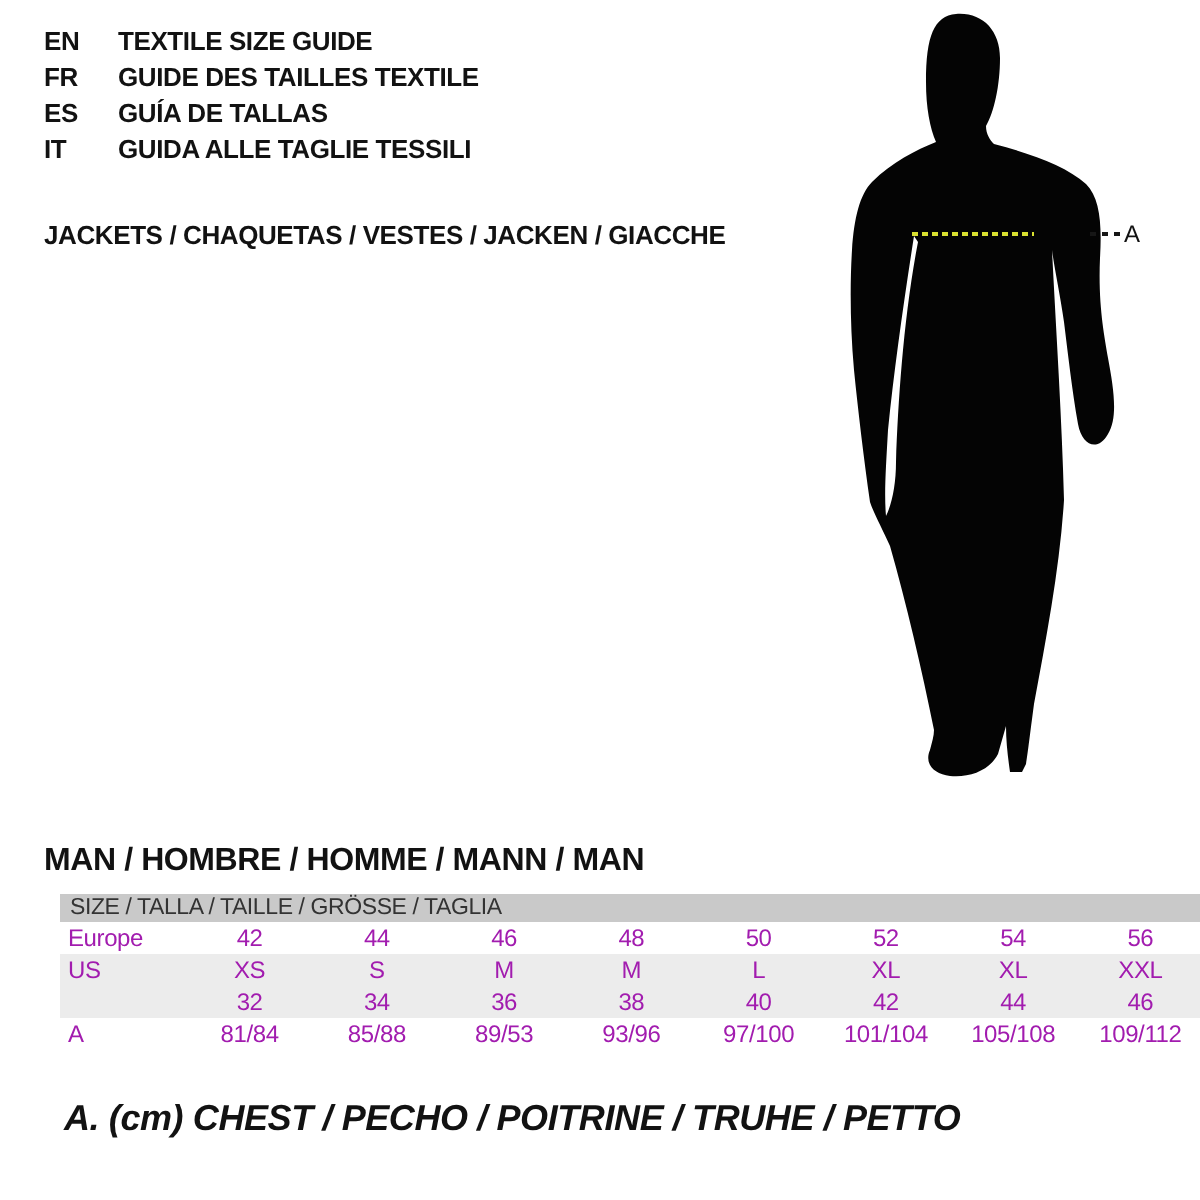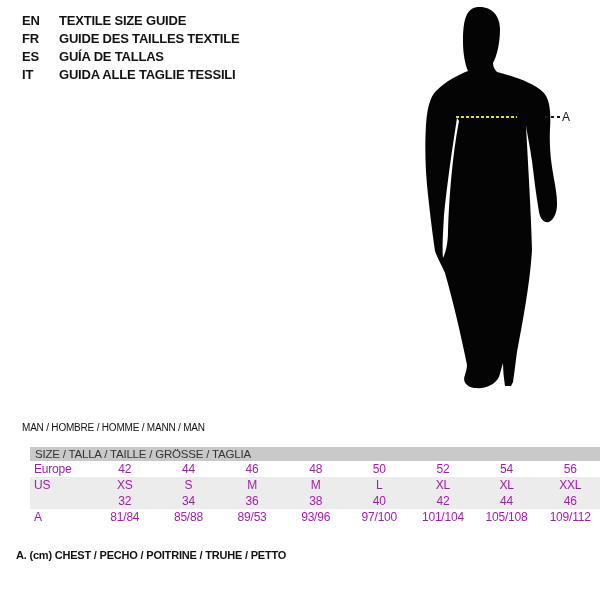--- a/index.html
+++ b/index.html
@@ -15,31 +15,31 @@
   
   .cats{position:absolute;left:22px;top:109px;font-size:13px;font-weight:bold;line-height:18px;}
   
   .figure-wrap{position:absolute;left:415px;top:5px;width:150px;height:385px;}
   .figure-wrap svg{display:block;width:150px;height:385px;}
   
   .chest-line{position:absolute;left:456px;top:116px;width:61px;height:2px;z-index:3;}
   .a-dashes{position:absolute;left:545px;top:116px;width:16px;height:2px;z-index:3;}
   .a-label{position:absolute;left:562px;top:110px;font-size:12px;font-weight:400;letter-spacing:0;z-index:3;}
   
-  .section-title{position:absolute;left:22px;top:422px;font-size:10px;font-weight:normal;}
+  .section-title{position:absolute;left:22px;top:422px;font-size:16px;font-weight:bold;}
   
   .size-table{position:absolute;left:30px;top:447px;width:572px;}
   .st-header{height:14px;line-height:14px;background:#c9c9c9;color:#333;
     font-size:11.5px;padding-left:5px;}
   .st-row{display:grid;grid-template-columns:63px repeat(8,1fr);height:16px;line-height:16px;font-size:12px;color:#a21caf;}
   .st-row.shaded{background:#ececec;}
   .st-label{text-align:left;padding-left:4px;}
   .st-cell{text-align:center;}
   
-  .footnote{position:absolute;left:16px;top:549px;font-size:11px;font-weight:bold;}
+  .footnote{position:absolute;left:32px;top:549px;font-size:18px;font-weight:bold;font-style:italic;}
 </style>
 </head>
 <body>
 
 <div class="page">
 
   <div class="lang-list">
     <div class="lang-row">
       <span class="lang-code">EN</span>
       <span class="lang-label">TEXTILE SIZE GUIDE</span>
@@ -52,20 +52,21 @@
       <span class="lang-code">ES</span>
       <span class="lang-label">GUÍA DE TALLAS</span>
     </div>
     <div class="lang-row">
       <span class="lang-code">IT</span>
       <span class="lang-label">GUIDA ALLE TAGLIE TESSILI</span>
     </div>
   </div>
 
   <div class="cats">
+    <div>JACKETS / CHAQUETAS / VESTES / JACKEN / GIACCHE</div>
   </div>
 
   <div class="figure-wrap">
     <svg viewBox="0 0 150 385" xmlns="http://www.w3.org/2000/svg">
       <path fill="#040404" d="
         M 63,2
         C 76,1 85,10 85,24
         C 85,38 82,51 78,58
         C 78,62 80,65 82,67
         C 101,72 118,78 128,87

